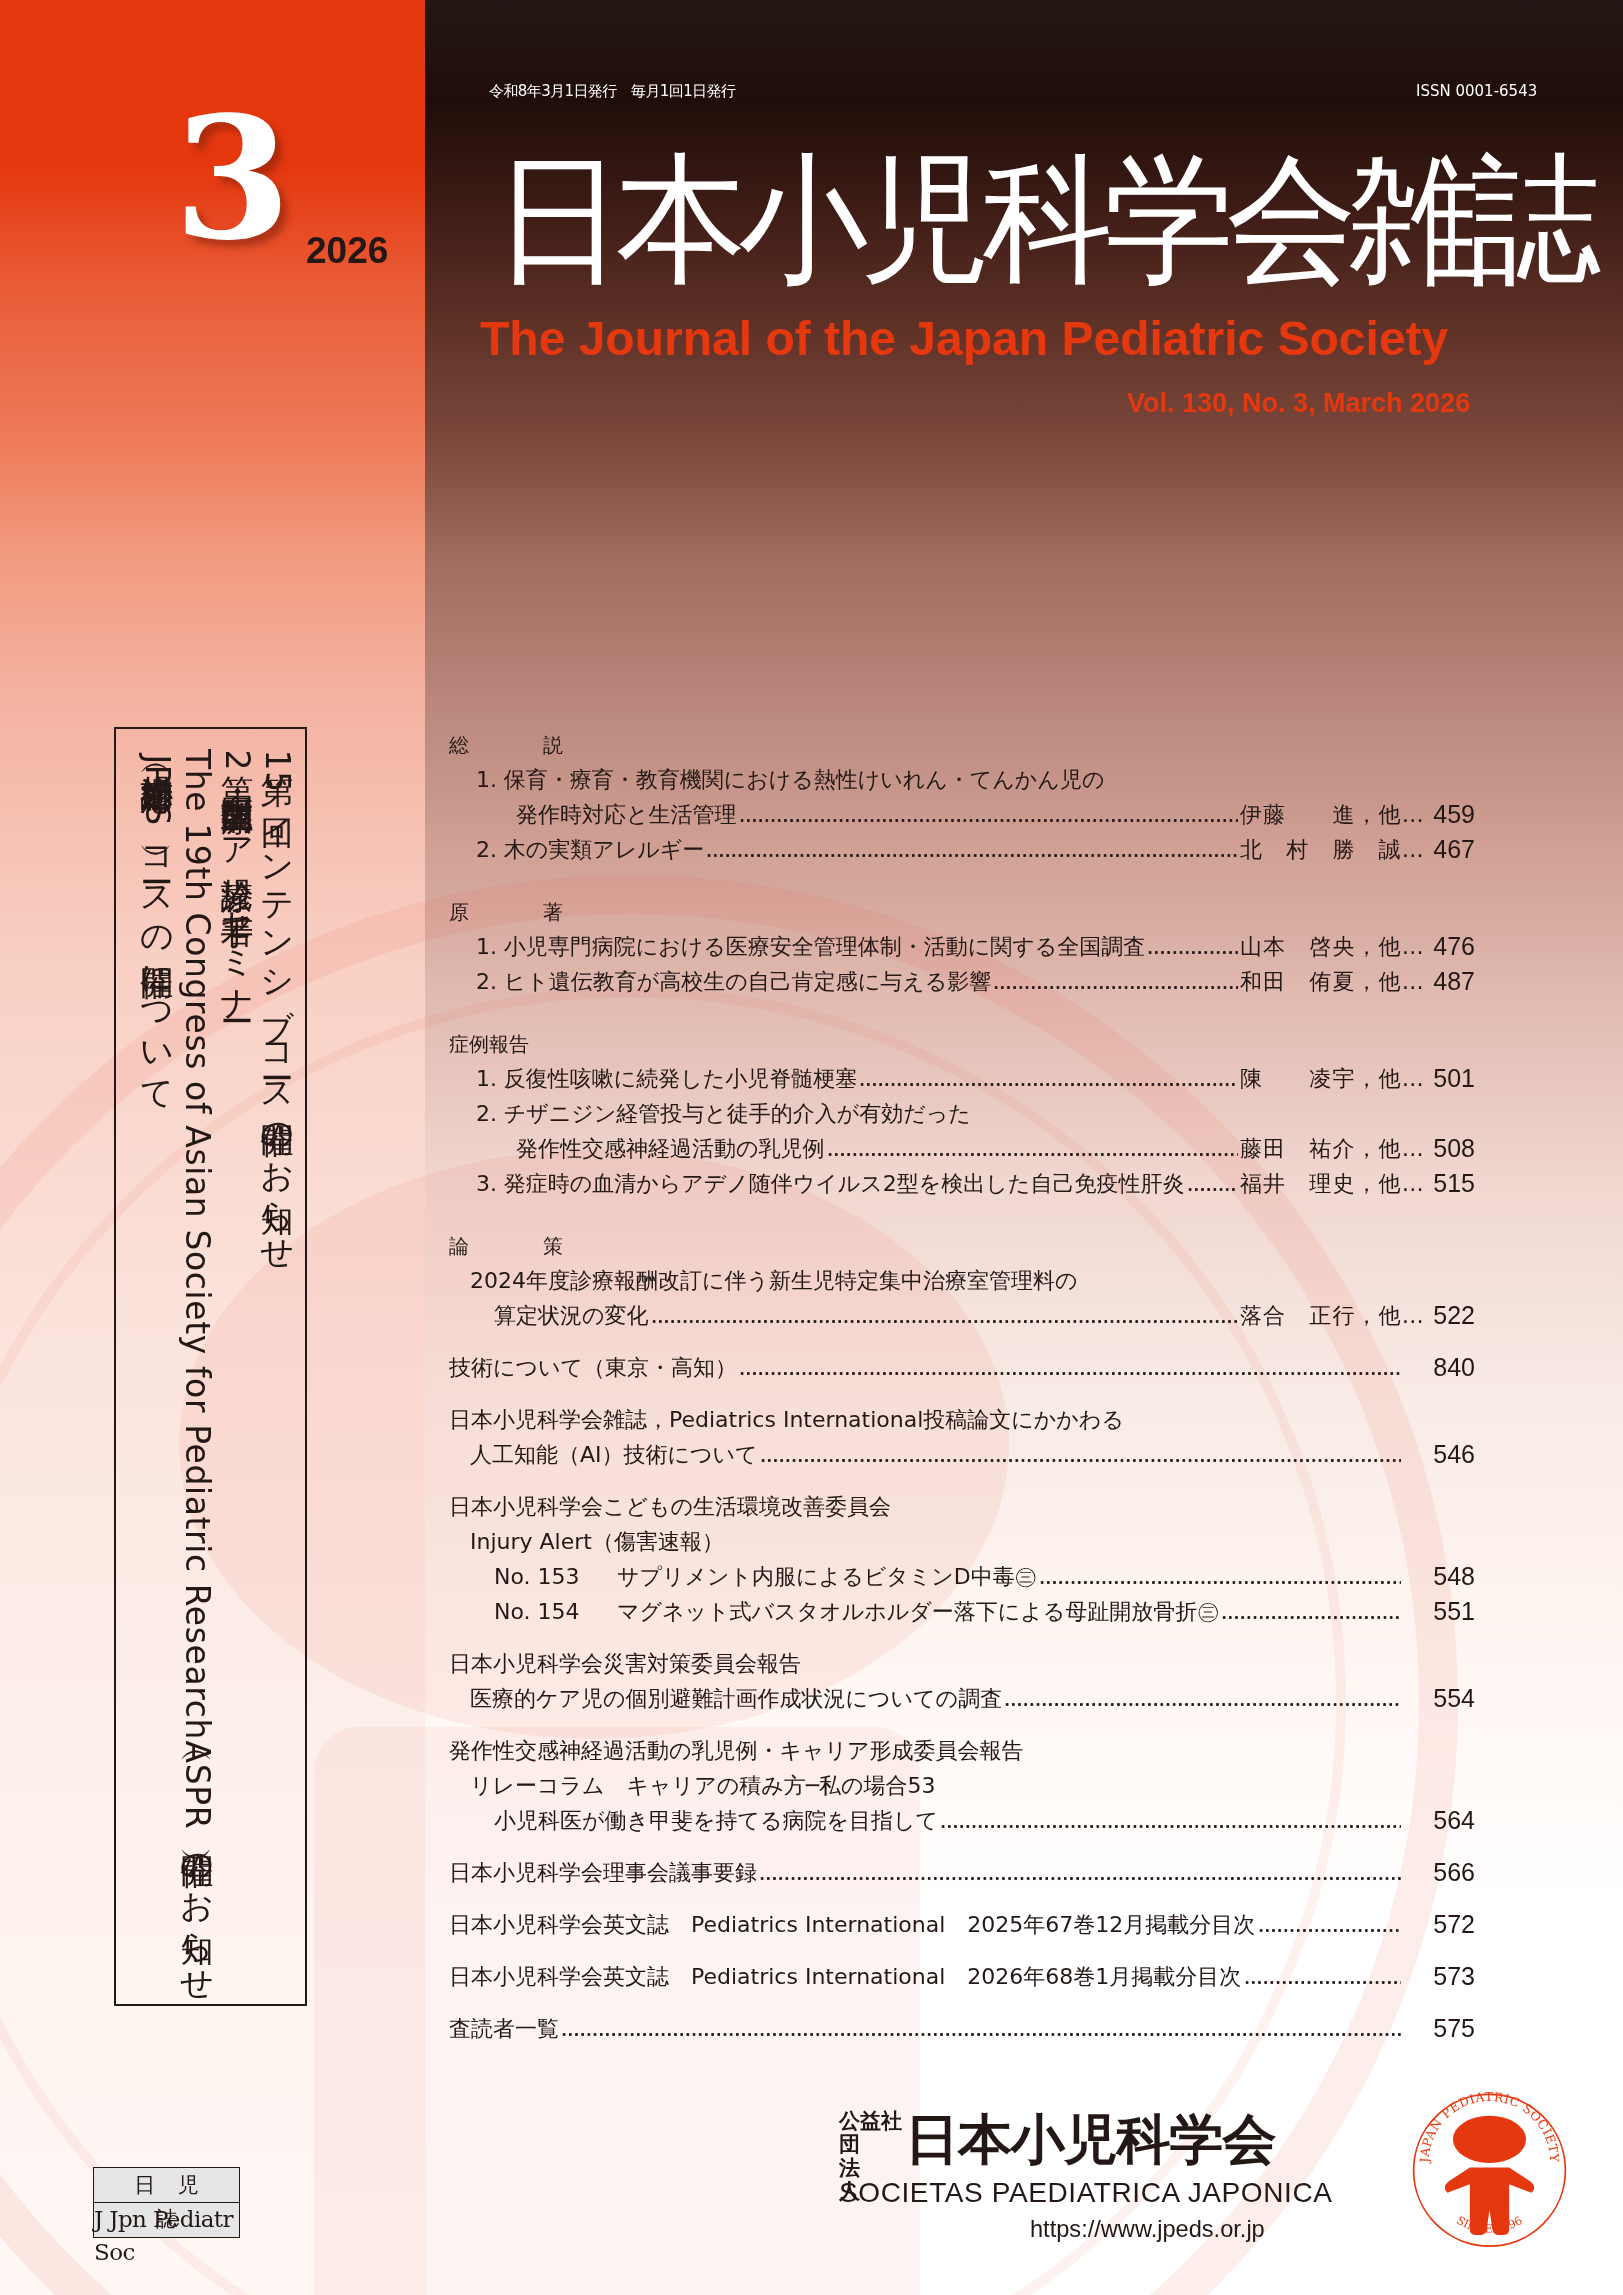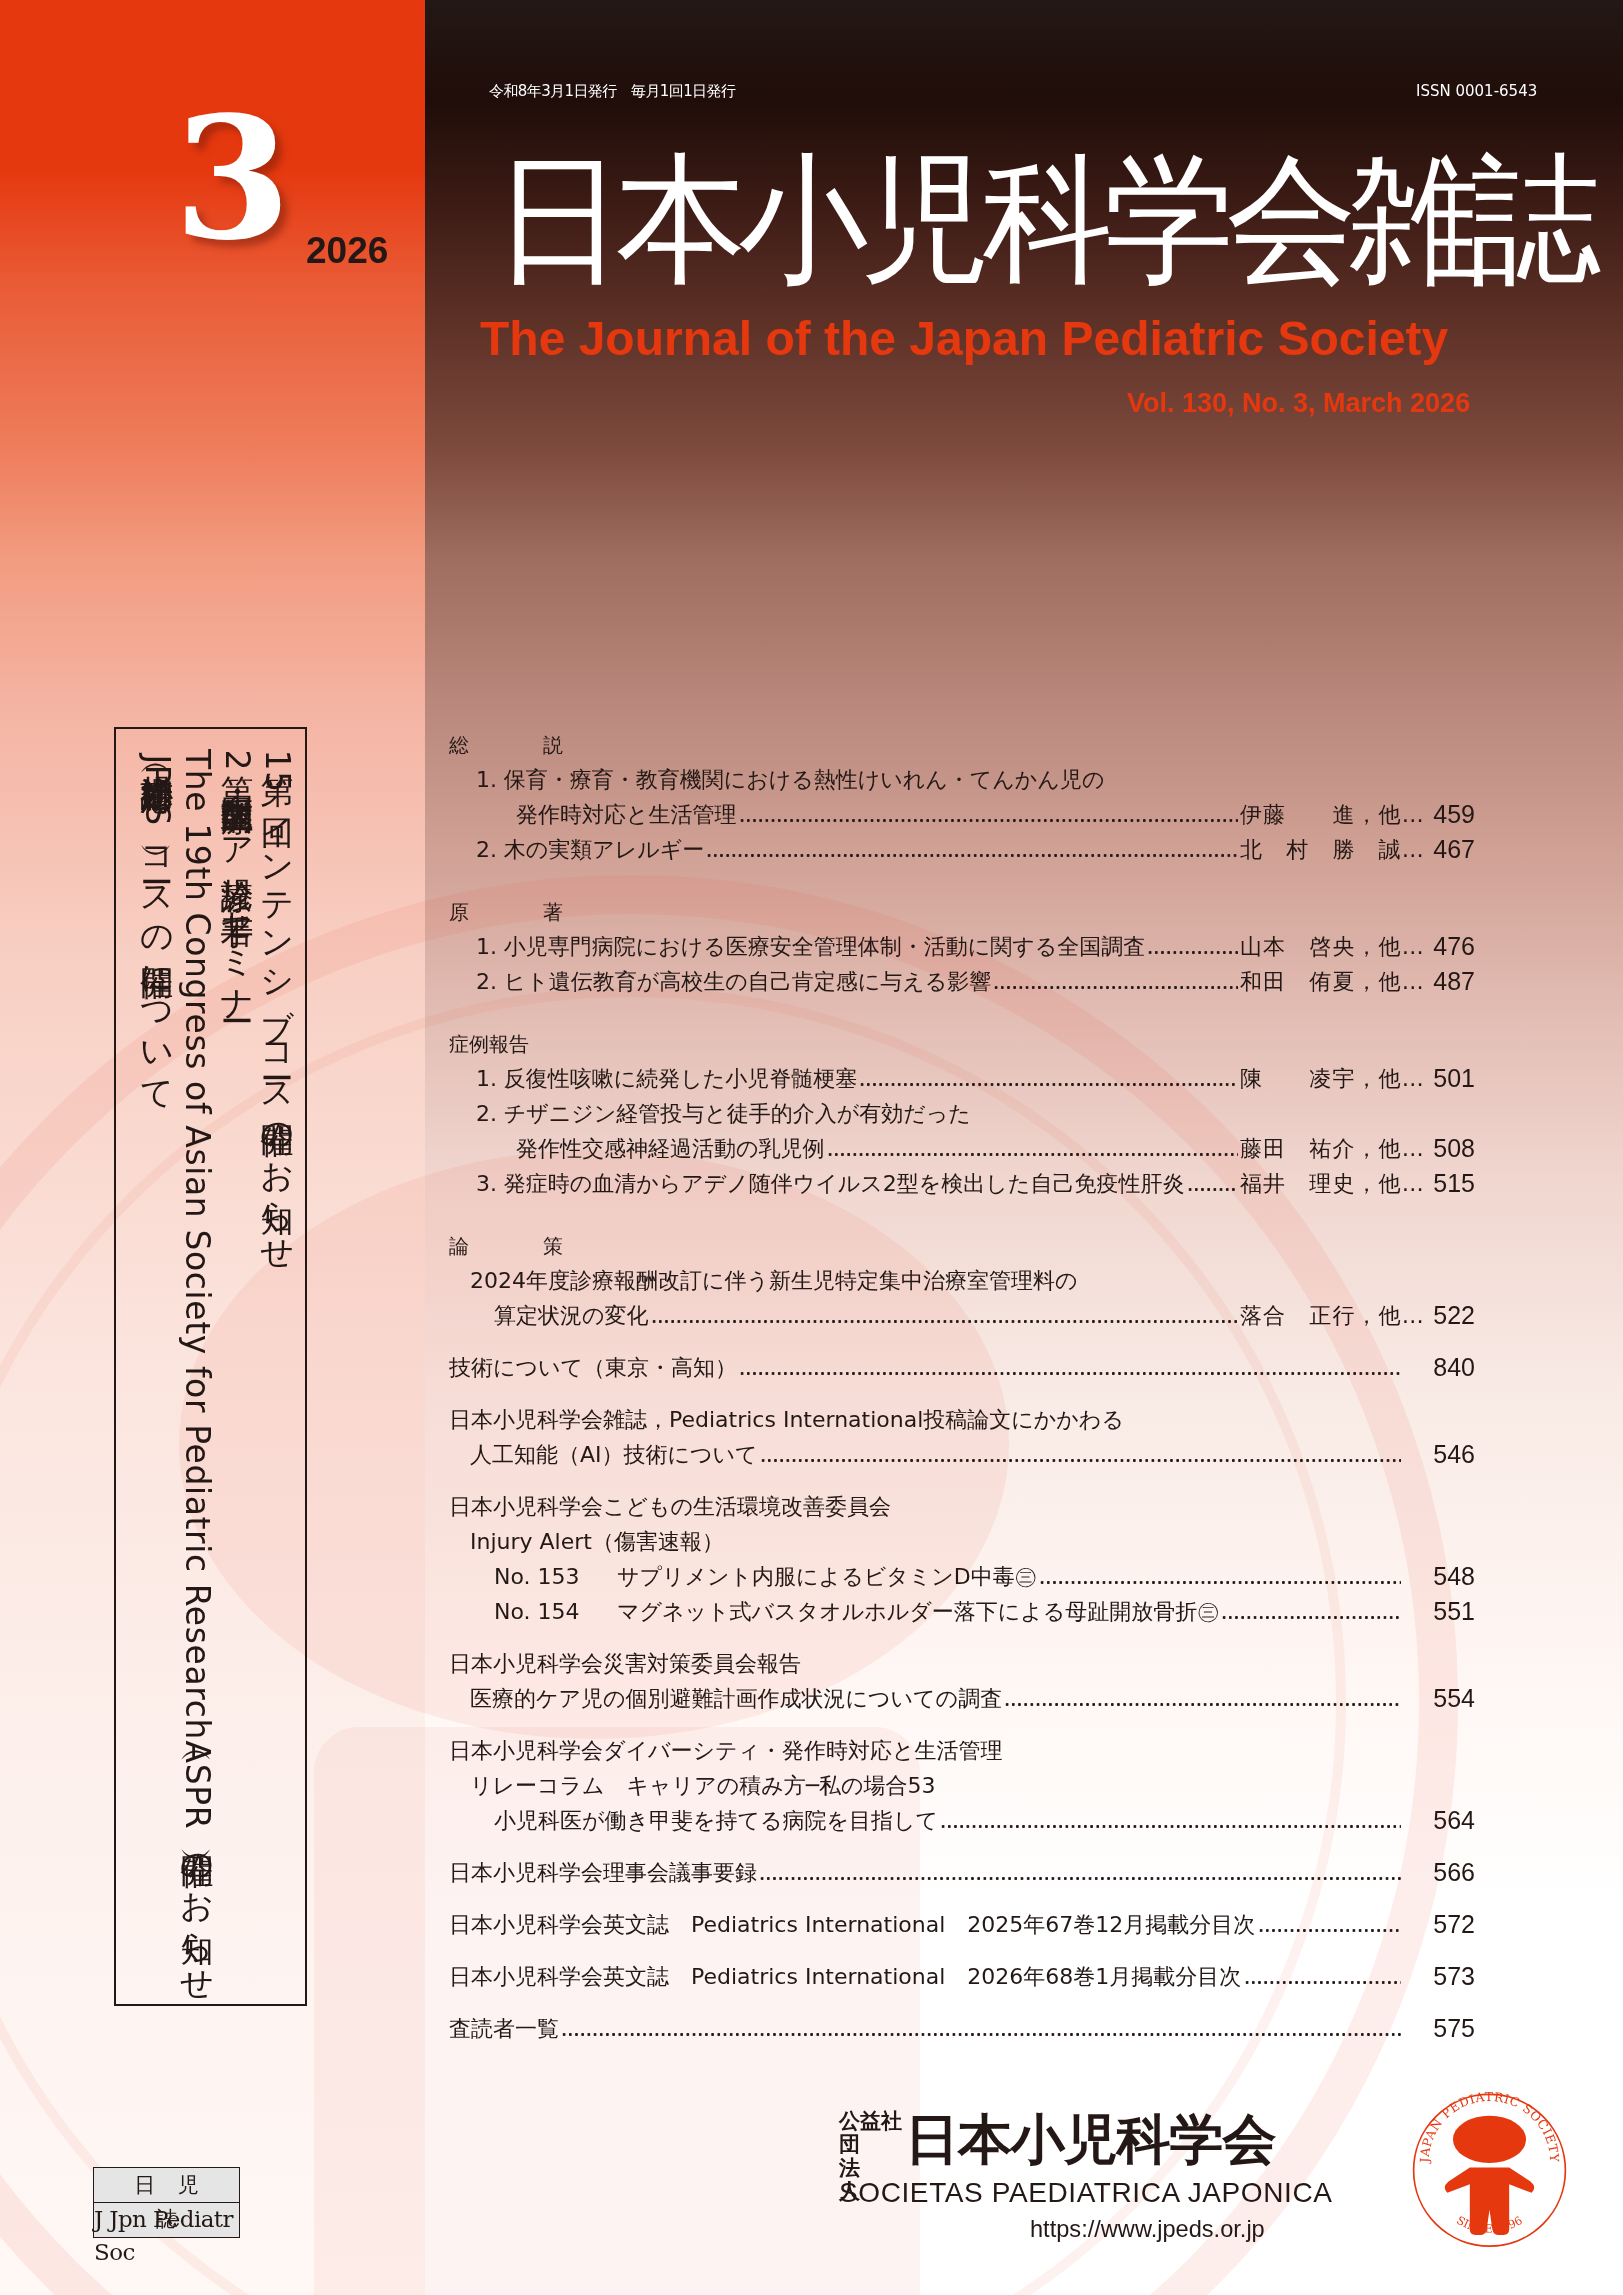--- a/index.html
+++ b/index.html
@@ -272,21 +272,21 @@
     <span class="title">日本小児科学会災害対策委員会報告</span>
   </div>
   <div class="toc-row indent-s1">
     <span class="title">医療的ケア児の個別避難計画作成状況についての調査</span>
     <span class="dots"></span>
     <span class="page">554</span>
   </div>
 
   <div class="gap-s"></div>
   <div class="toc-row">
-    <span class="title">日本小児科学会ダイバーシティ・発作時対応と生活管理</span>
+    <span class="title">発作性交感神経過活動の乳児例・キャリア形成委員会報告</span>
   </div>
   <div class="toc-row indent-s1">
     <span class="title">リレーコラム　キャリアの積み方─私の場合53</span>
   </div>
   <div class="toc-row indent-s2">
     <span class="title">小児科医が働き甲斐を持てる病院を目指して</span>
     <span class="dots"></span>
     <span class="page">564</span>
   </div>
 

